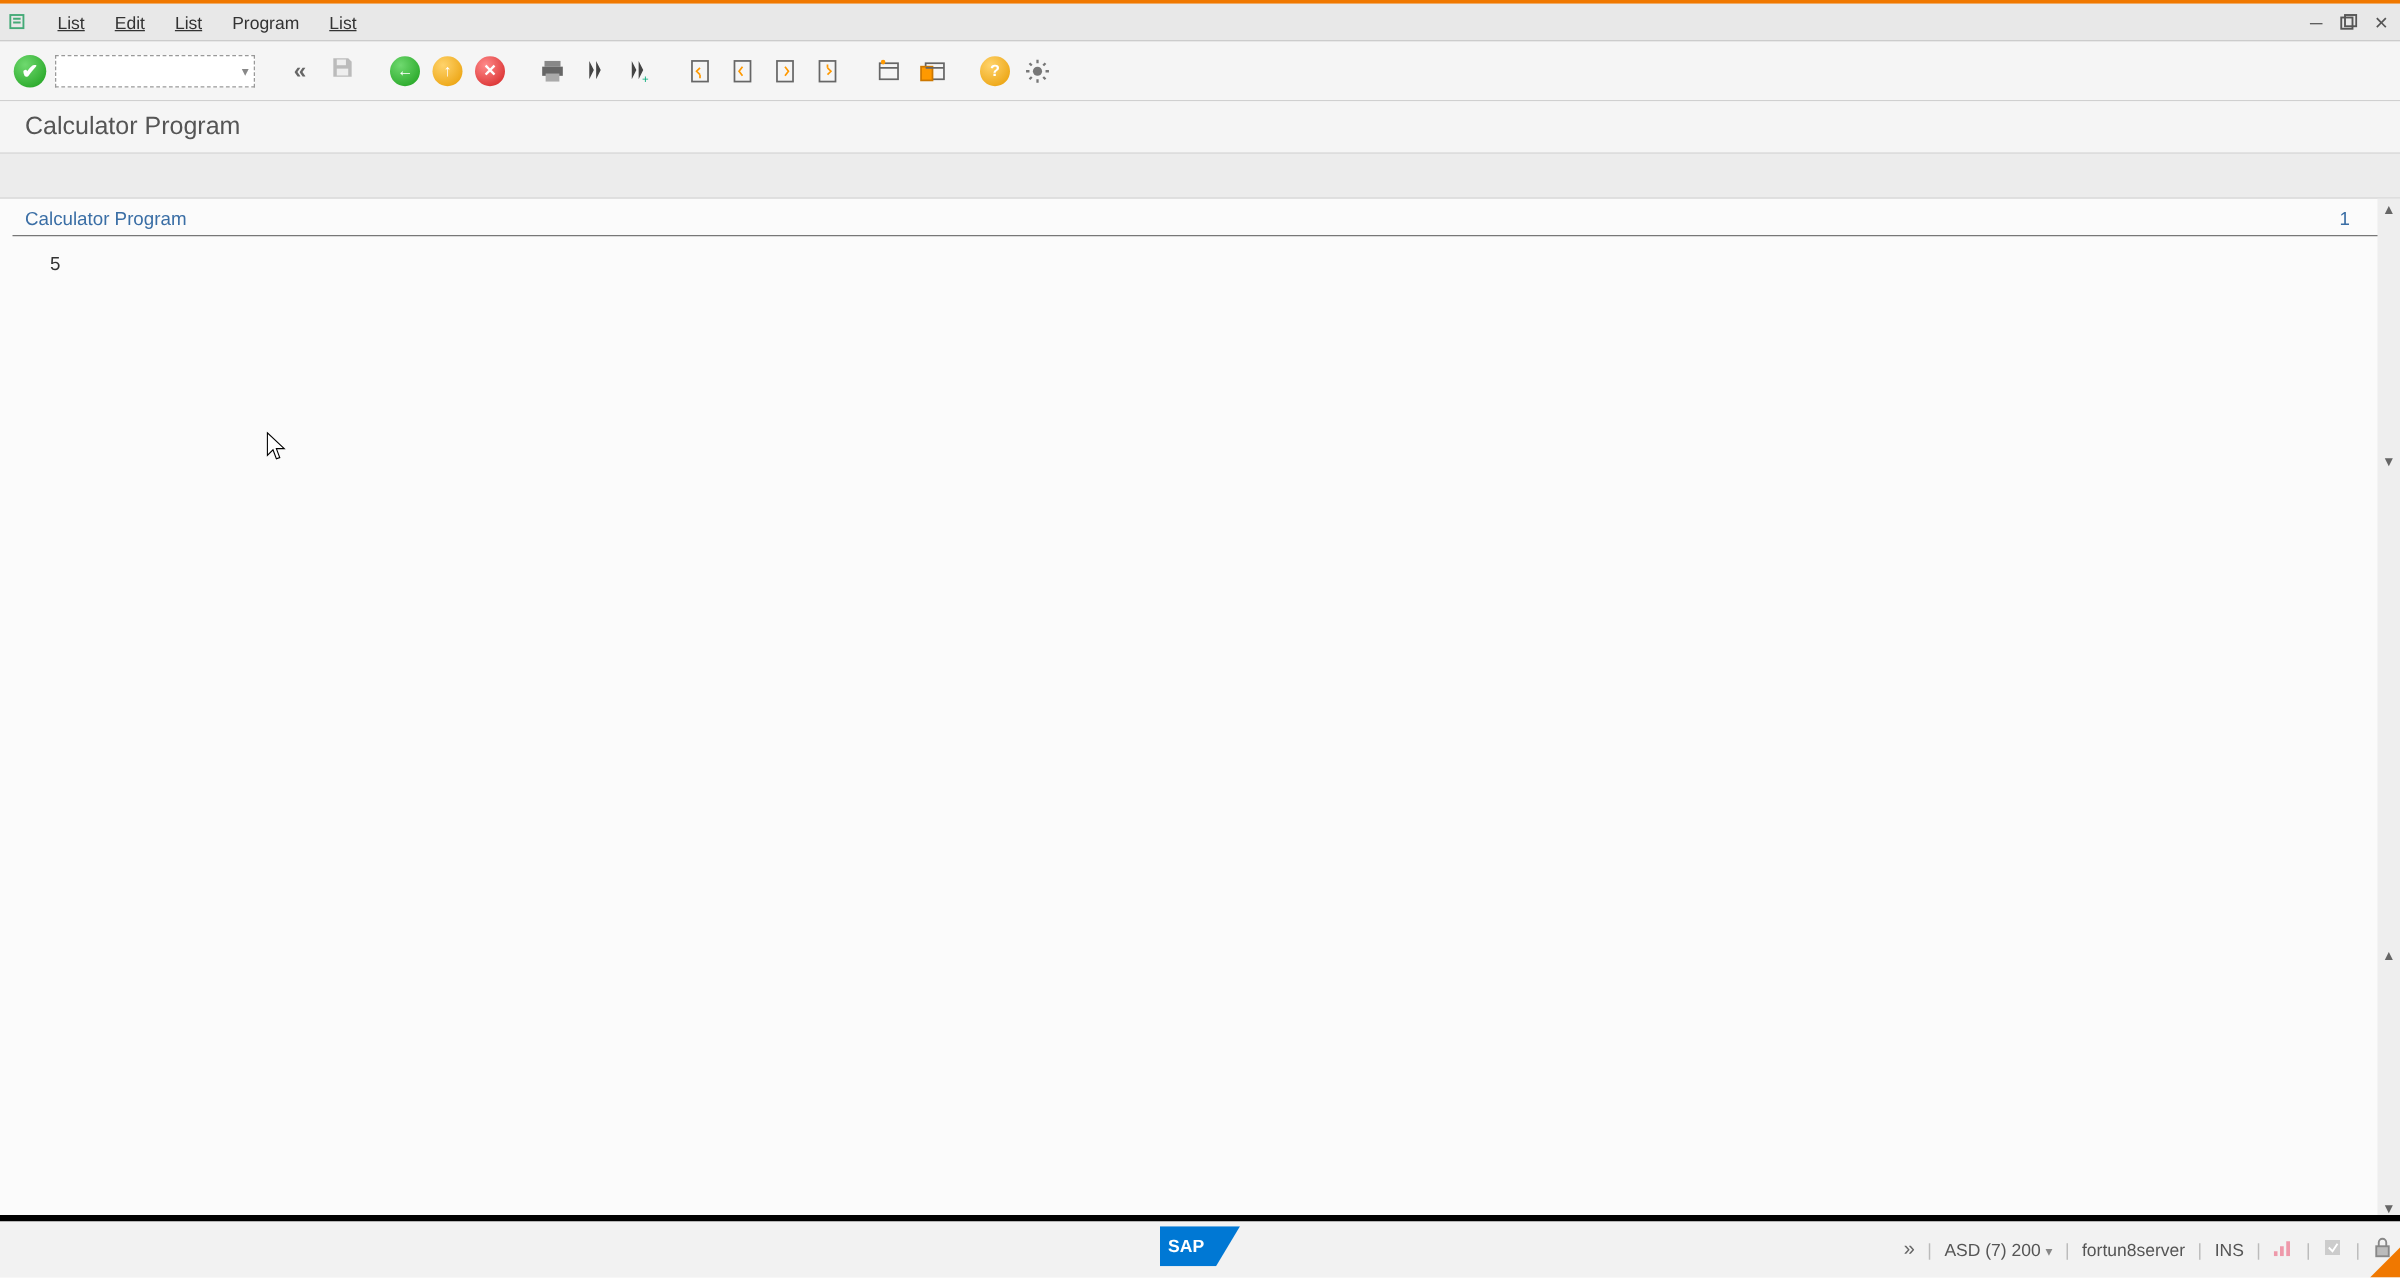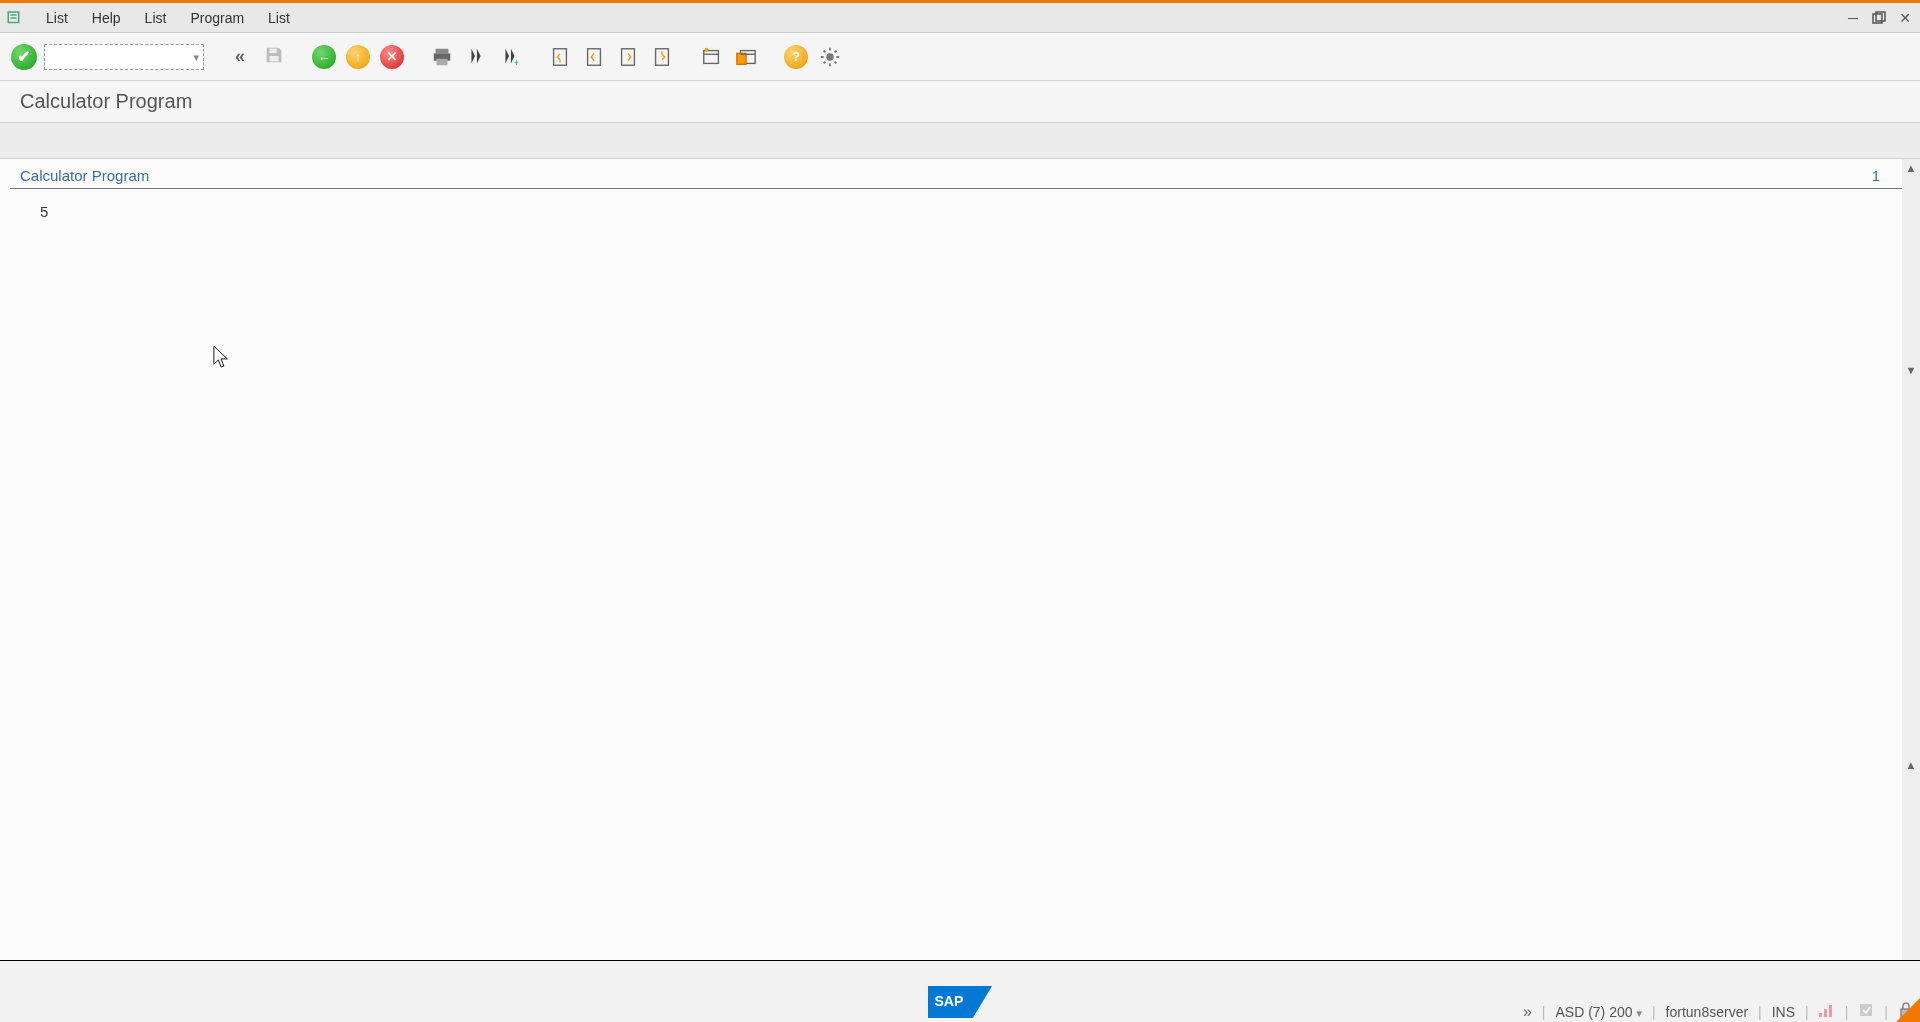--- a/index.html
+++ b/index.html
@@ -5,21 +5,21 @@
 * { margin: 0; padding: 0; box-sizing: border-box; font-family: Arial, sans-serif; }
 body { background: #f5f5f5; width: 1920px; height: 1022px; overflow: hidden; position: relative; }
 
 
 .accent-line { height: 3px; background: #f07800; width: 100%; }
 
 
 .menubar { height: 30px; background: #e8e8e8; border-bottom: 1px solid #ccc; display: flex; align-items: center; padding: 0 6px; position: relative; }
 .menubar .menu-icon { width: 18px; height: 18px; margin-right: 10px; display: inline-flex; align-items: center; justify-content: center; }
 .menubar .menu-item { padding: 4px 12px; font-size: 14px; color: #333; cursor: default; }
-.menubar .menu-item .ul { }
+.menubar .menu-item .ul { text-decoration: underline; }
 .menubar .win-controls { position: absolute; right: 4px; top: 4px; display: flex; gap: 4px; }
 .menubar .win-controls .wbtn { width: 22px; height: 22px; display: flex; align-items: center; justify-content: center; color: #555; font-size: 14px; }
 
 
 .toolbar { height: 48px; background: #f5f5f5; border-bottom: 1px solid #d0d0d0; display: flex; align-items: center; padding: 0 10px; gap: 6px; }
 .tbutton { width: 28px; height: 28px; display: inline-flex; align-items: center; justify-content: center; }
 .tbutton.round { border-radius: 50%; }
 .green-circle { width: 26px; height: 26px; border-radius: 50%; background: radial-gradient(circle at 35% 30%, #6fd96f, #1a9e1a); display:flex; align-items:center; justify-content:center; color:#fff; font-weight:bold; }
 .command-input { width: 160px; height: 26px; border: 1px dashed #999; background: #fff; padding: 0 18px 0 4px; position: relative; }
 .command-input .dd { position: absolute; right: 4px; top: 50%; transform: translateY(-50%); color:#888; font-size: 11px; }
@@ -39,21 +39,21 @@
 .app-toolbar { height: 36px; background: #ececec; border-bottom: 1px solid #d0d0d0; }
 
 
 .list-area { position: absolute; top: 159px; bottom: 46px; left: 0; right: 0; background: #fbfbfb; }
 .list-header { display:flex; justify-content: space-between; padding: 8px 30px 4px 10px; font-family: "Courier New", monospace; font-size: 15px; color: #3a6ea5; border-bottom: 1px solid #777; margin: 0 10px; }
 .list-body { padding: 14px 10px; font-family: "Courier New", monospace; font-size: 15px; color: #333; margin: 0 10px 0 30px; }
 .scroll-v { position:absolute; right:0; top:0; bottom:0; width:18px; background:#eee; display:flex; flex-direction:column; align-items:center; justify-content:space-between; padding:2px 0; }
 .scroll-v .arrow { color:#666; font-size:11px; line-height:14px; }
 
 
-.statusbar { position:absolute; bottom:0; left:0; right:0; height:62px; background:#f2f2f2; border-top:1px solid #000000; display:flex; align-items:flex-end; }
+.statusbar { position:absolute; bottom:0; left:0; right:0; height:50px; background:#f2f2f2; border-top:5px solid #000000; display:flex; align-items:center; }
 .sap-logo { position:absolute; left:50%; transform:translateX(-50%); }
 .sap-logo svg { width:64px; height:32px; }
 .status-right { margin-left:auto; display:flex; align-items:center; gap:10px; padding-right:6px; font-size:14px; color:#555; }
 .status-right .sep { color:#bbb; }
 .status-right .dbl-arrow { font-size:16px; color:#666; }
 .status-right .dd { font-size:11px; color:#888; }
 .corner-triangle { width:0; height:0; border-left:24px solid transparent; border-bottom:24px solid #f07800; position:absolute; right:0; bottom:0; }
 .muted-icon { color:#ccc; font-size:14px; }
 .lock-icon { color:#999; }
 
@@ -67,21 +67,21 @@
 <div class="accent-line"></div>
 
 <div class="menubar">
   <span class="menu-icon">
     <svg viewBox="0 0 24 24" fill="none" stroke="#4a7" stroke-width="2">
         <rect x="3" y="4" width="14" height="14"></rect>
         <path d="M6 8h8M6 12h8"></path>
       </svg>
   </span>
   <span class="menu-item"><span class="ul">List</span></span>
-  <span class="menu-item"><span class="ul">Help</span></span>
+  <span class="menu-item"><span class="ul">Edit</span></span>
   <span class="menu-item"><span class="ul">List</span></span>
   <span class="menu-item"><span>Program</span></span>
   <span class="menu-item"><span class="ul">List</span></span>
   <div class="win-controls">
     <span class="wbtn">─</span>
     <span class="wbtn">
       <svg width="14" height="14" viewBox="0 0 14 14" stroke="#555" fill="none" stroke-width="1.5">
           <rect x="1" y="3" width="9" height="9"></rect>
           <rect x="4" y="1" width="9" height="9"></rect>
         </svg>

